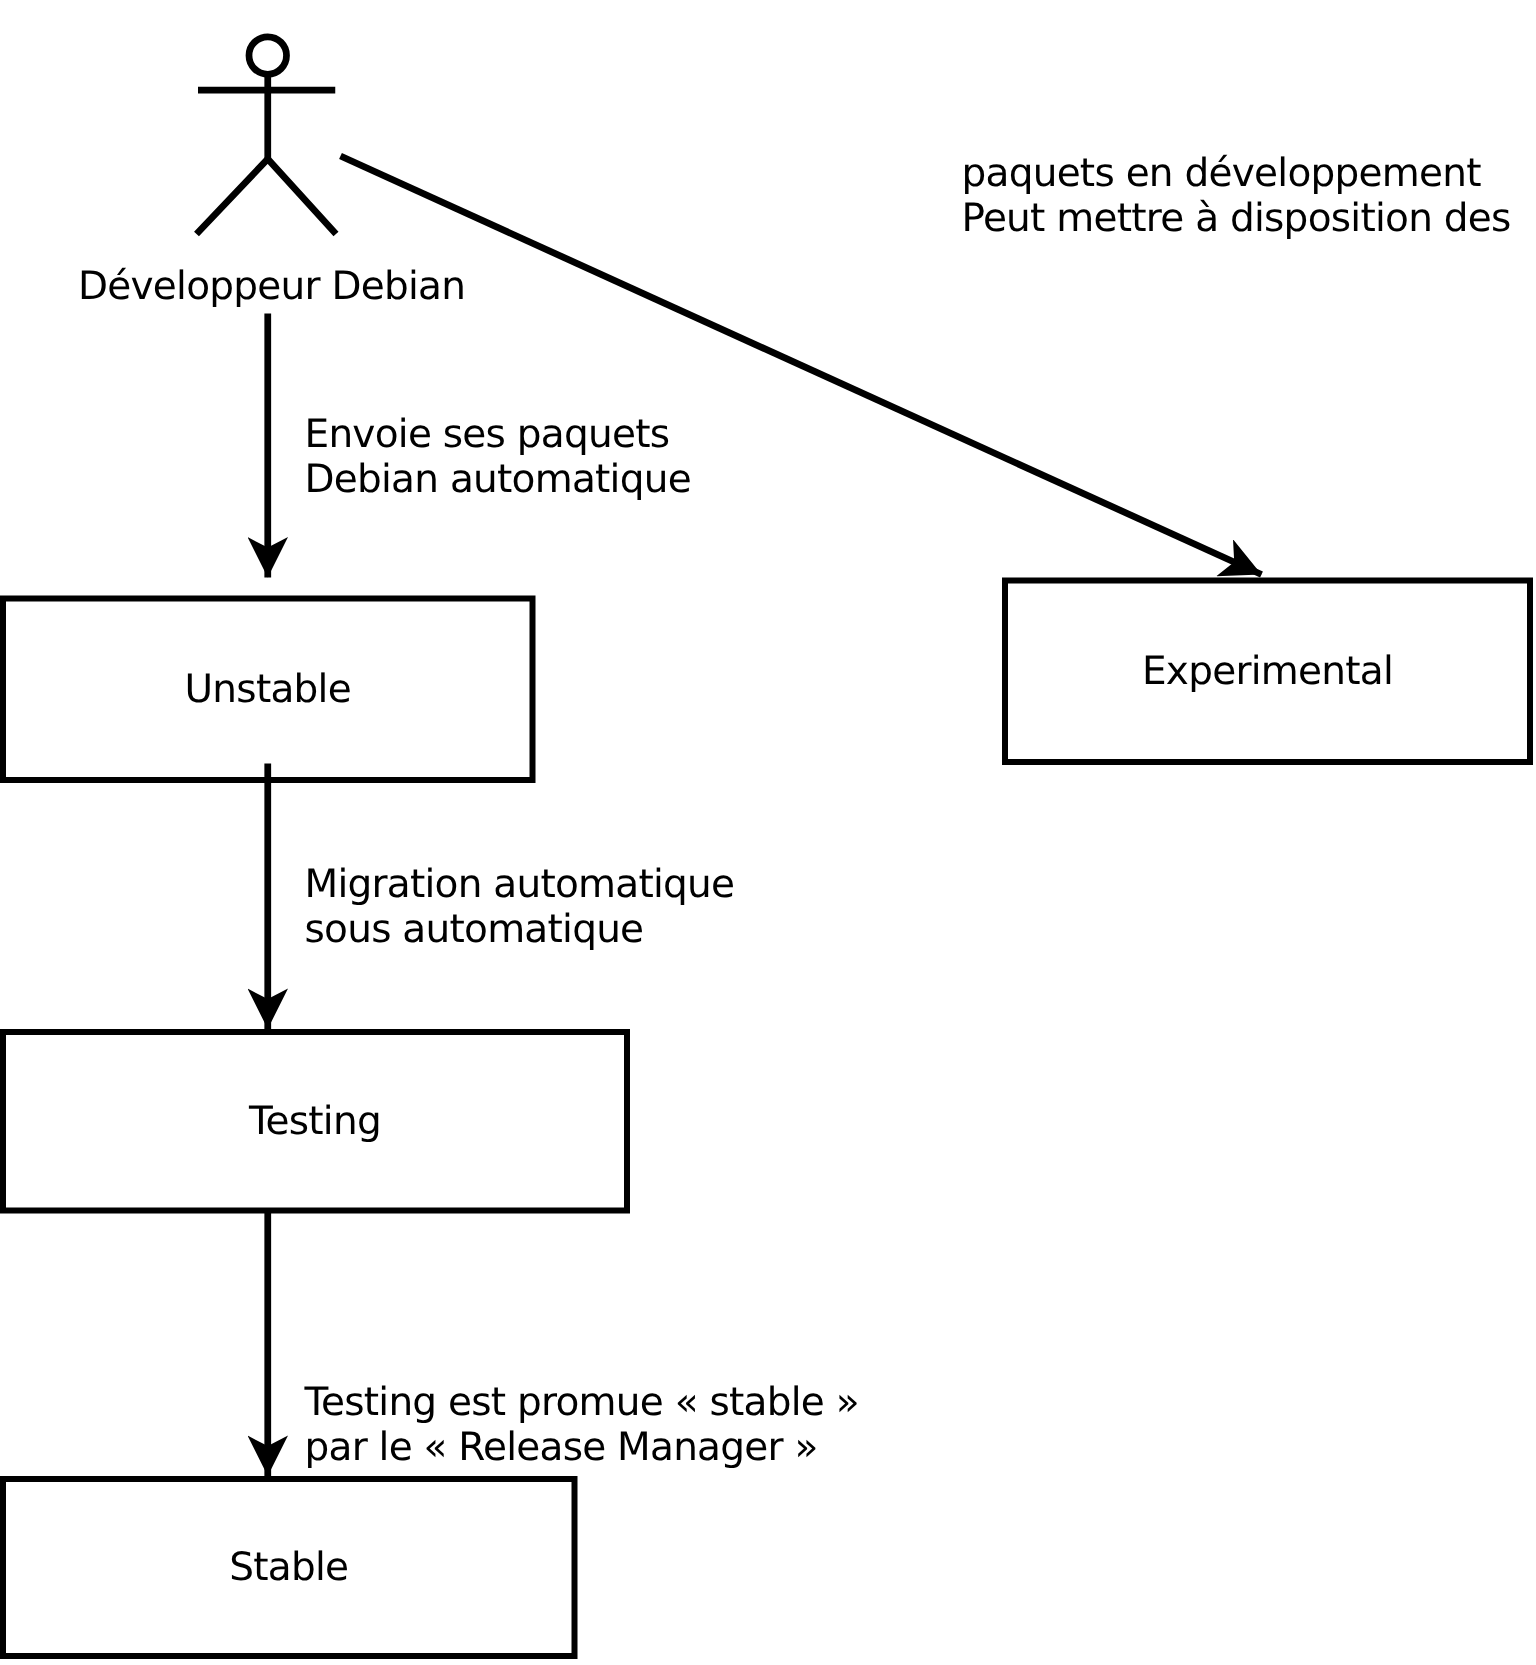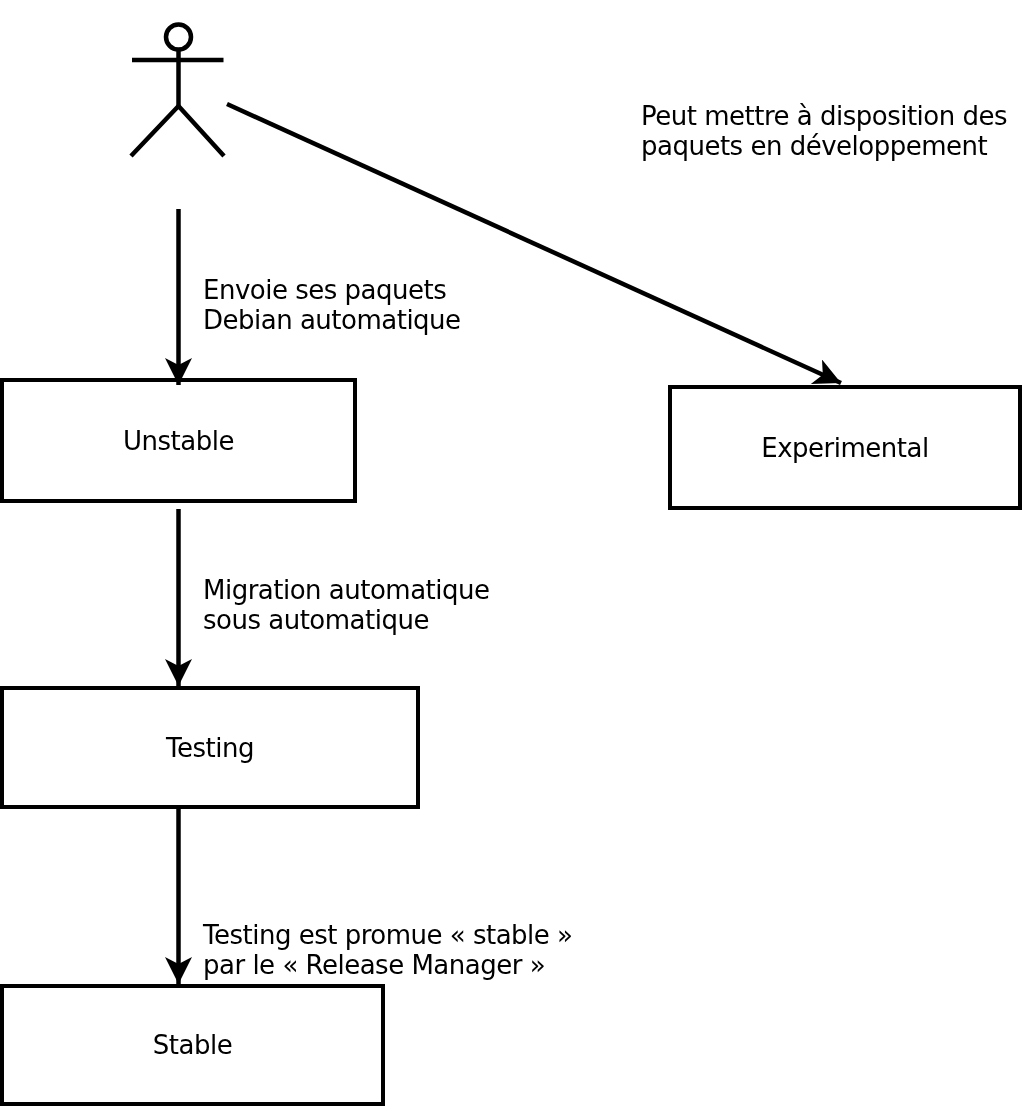--- a/index.html
+++ b/index.html
@@ -28,21 +28,21 @@
     box-sizing: border-box;
     border: 4px solid #000000;
     background: #ffffff;
     display: flex;
     align-items: center;
     justify-content: center;
     font-size: 26px;
     letter-spacing: -0.5px;
     z-index: 1;
   }
-  .node-unstable     { left: 0px;   top: 378px; width: 357px; height: 125px; }
+  .node-unstable     { left: 0px;   top: 397px; width: 357px; height: 125px; }
   .node-experimental { left: 668px; top: 385px; width: 354px; height: 125px; }
   .node-testing      { left: 0px;   top: 686px; width: 420px; height: 123px; }
   .node-stable       { left: 0px;   top: 984px; width: 385px; height: 122px; }
   .note {
     position: absolute;
     font-size: 26px;
     line-height: 30px;
     letter-spacing: -0.5px;
     white-space: nowrap;
     z-index: 3;
@@ -74,37 +74,38 @@
     </g>
 
     <g stroke="#000000" stroke-width="4.5" fill="none">
       <line x1="178.5" y1="209" x2="178.5" y2="385" marker-end="url(#ah)"></line>
       <line x1="227" y1="104" x2="841" y2="383" marker-end="url(#ah)"></line>
       <line x1="178.5" y1="509" x2="178.5" y2="686" marker-end="url(#ah)"></line>
       <line x1="178.5" y1="808" x2="178.5" y2="984" marker-end="url(#ah)"></line>
     </g>
   </svg>
 
+  <div class="note actor-label">Développeur Debian</div>
 
   <div class="node node-unstable">
     <span>Unstable</span>
   </div>
   <div class="node node-experimental">
     <span>Experimental</span>
   </div>
   <div class="node node-testing">
     <span>Testing</span>
   </div>
   <div class="node node-stable">
     <span>Stable</span>
   </div>
 
   <div class="note note-experimental">
+    <span>paquets en développement</span>
     <span>Peut mettre à disposition des</span>
-    <span>paquets en développement</span>
   </div>
   <div class="note note-unstable">
     <span>Envoie ses paquets</span>
     <span>Debian automatique</span>
   </div>
   <div class="note note-testing">
     <span>Migration automatique</span>
     <span>sous automatique</span>
   </div>
   <div class="note note-stable">

